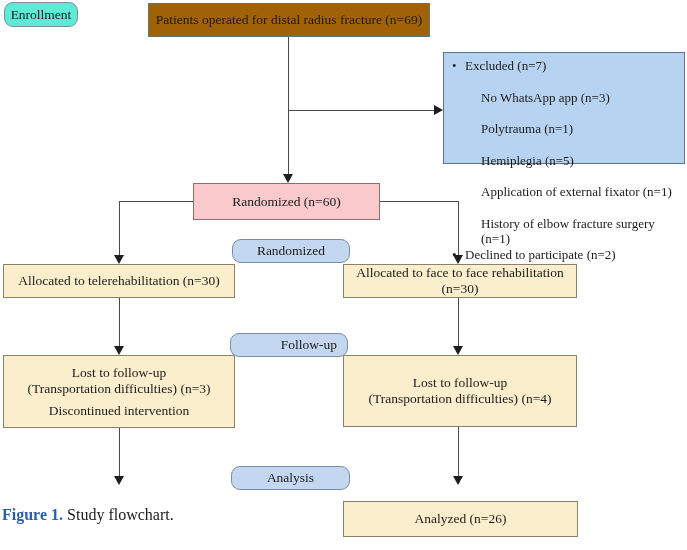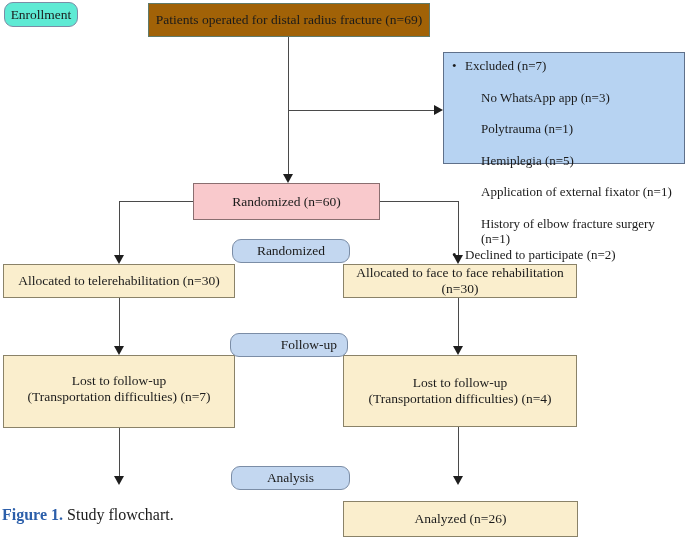--- a/index.html
+++ b/index.html
@@ -105,23 +105,24 @@
   <div class="node cream" style="left:3px;top:264px;width:232px;height:34px;">
     <span>Allocated to telerehabilitation (n=30)</span>
   </div>
   <div class="node cream" style="left:343px;top:264px;width:234px;height:34px;">
     <span>Allocated to face to face rehabilitation (n=30)</span>
   </div>
 
   <div class="node cream" style="left:3px;top:355px;width:232px;height:73px;flex-direction:column;">
     <div class="fu-par">
       <div>Lost to follow-up</div>
-      <div>(Transportation difficulties) (n=7)</div>
+      <div>(Transportation difficulties) (n=3)</div>
     </div>
     <div class="fu-par">
+      <div>Discontinued intervention</div>
     </div>
   </div>
   <div class="node cream" style="left:343px;top:355px;width:234px;height:72px;flex-direction:column;">
     <div class="fu-par">
       <div>Lost to follow-up</div>
       <div>(Transportation difficulties) (n=4)</div>
     </div>
   </div>
 
   <div class="node cream" style="left:343px;top:485px;width:235px;height:36px;margin-top:16px;">

